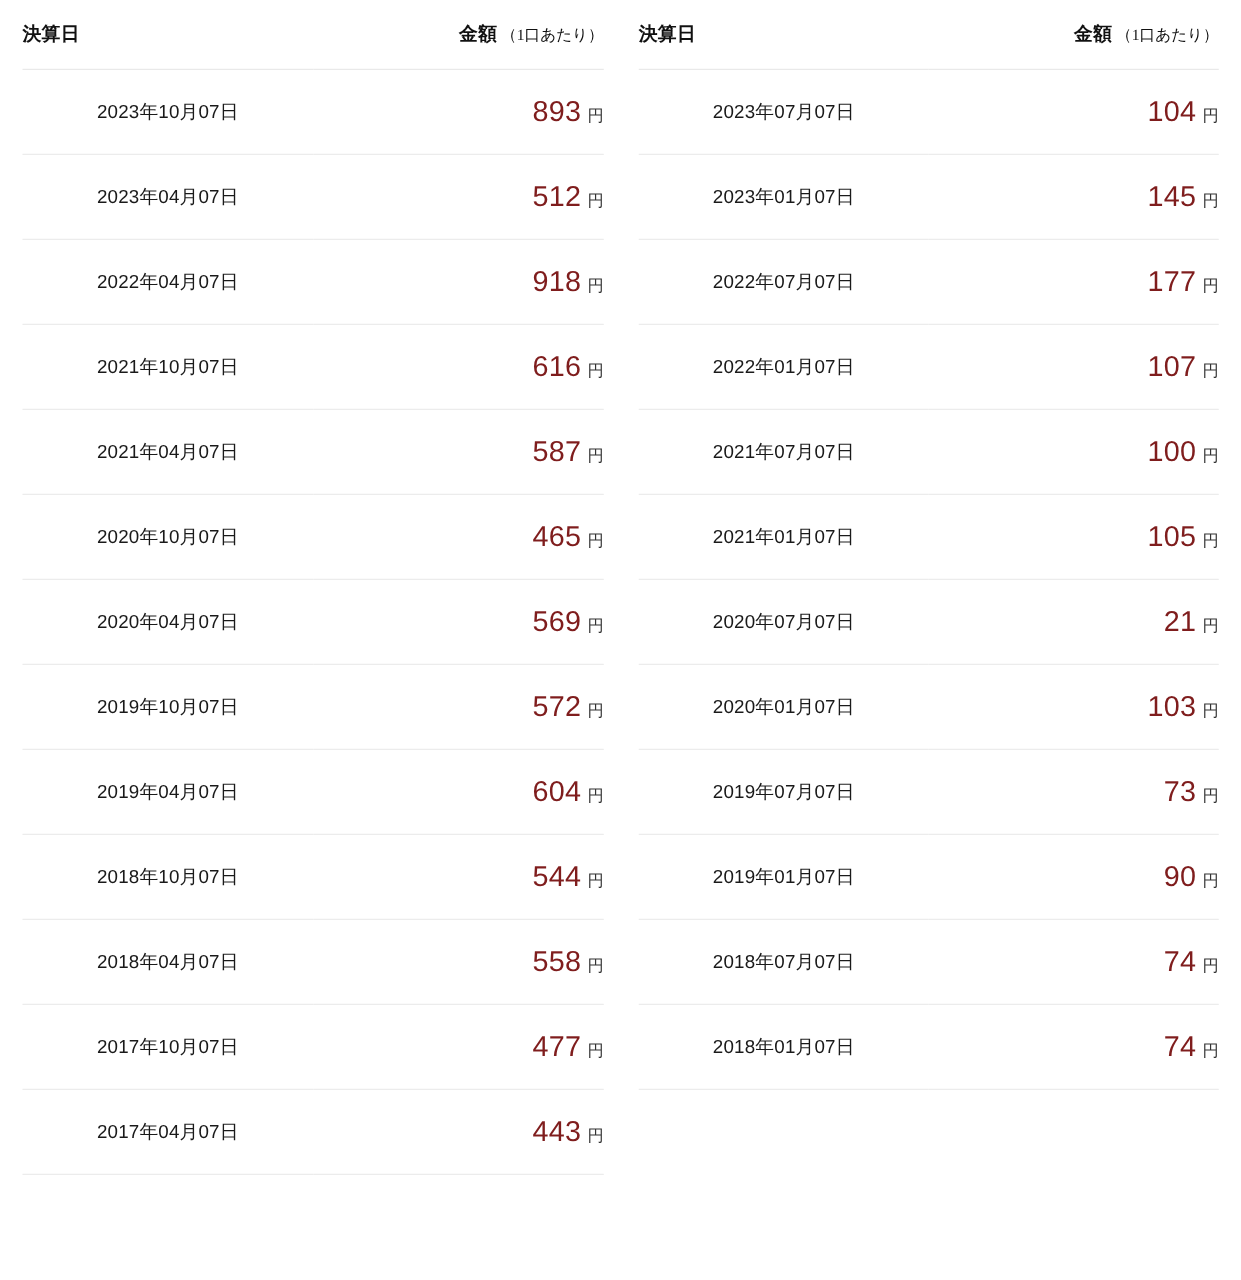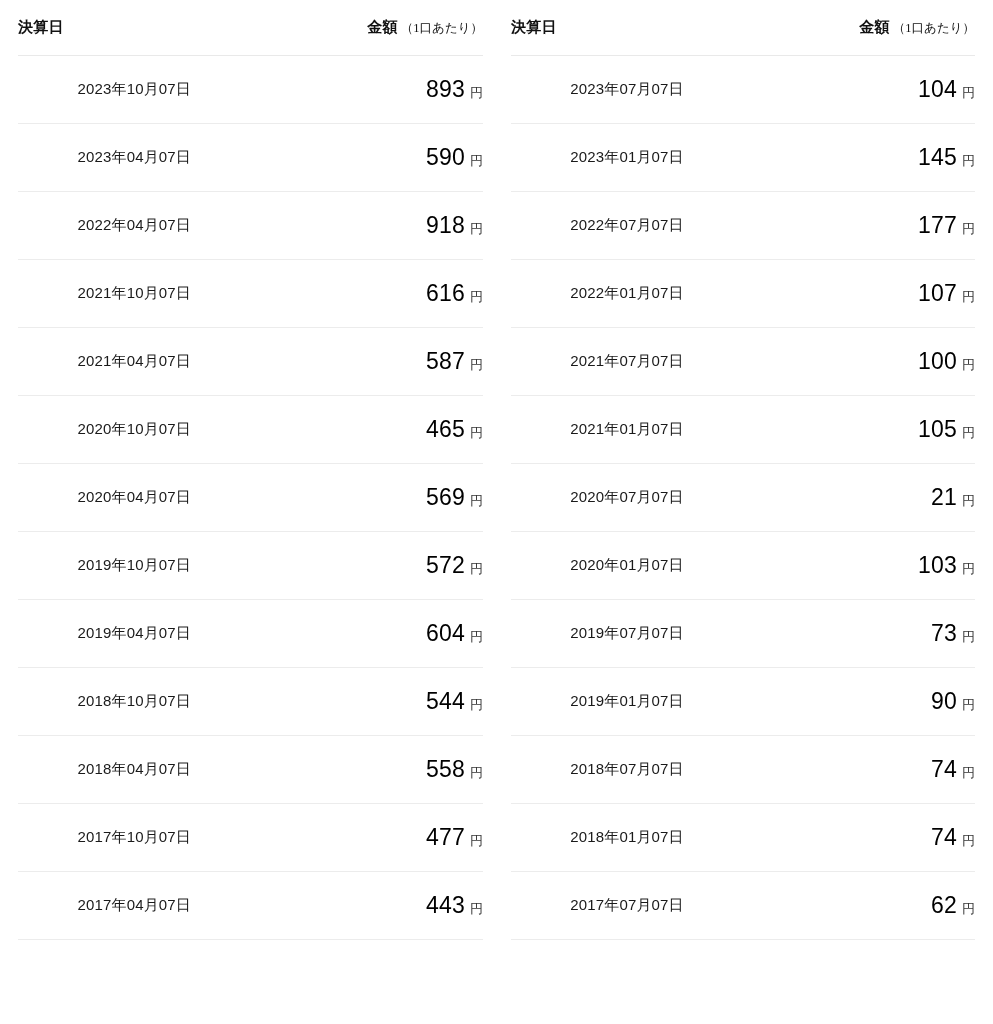--- a/index.html
+++ b/index.html
@@ -110,21 +110,21 @@
 
   td.cell-amount {
     text-align: right;
     padding-right: 19px;
     white-space: nowrap;
   }
 
   .amount-value {
     font-size: 23px;
     font-weight: normal;
-    color: #000000;
+    color: #7f1d1d;
     letter-spacing: 0.01em;
   }
   .amount-unit {
     font-size: 13px;
     font-weight: normal;
     color: #333333;
     margin-left: 5px;
   }
 
   
@@ -150,21 +150,21 @@
           </th>
         </tr>
       </thead>
       <tbody id="tbody-left">
           <tr class="data-row">
             <td class="cell-date">2023年10月07日</td>
             <td class="cell-amount"><span class="amount-value">893</span><span class="amount-unit">円</span></td>
           </tr>
           <tr class="data-row">
             <td class="cell-date">2023年04月07日</td>
-            <td class="cell-amount"><span class="amount-value">590</span><span class="amount-unit">円</span></td>
+            <td class="cell-amount"><span class="amount-value">512</span><span class="amount-unit">円</span></td>
           </tr>
           <tr class="data-row">
             <td class="cell-date">2022年04月07日</td>
             <td class="cell-amount"><span class="amount-value">918</span><span class="amount-unit">円</span></td>
           </tr>
           <tr class="data-row">
             <td class="cell-date">2021年10月07日</td>
             <td class="cell-amount"><span class="amount-value">616</span><span class="amount-unit">円</span></td>
           </tr>
           <tr class="data-row">
@@ -261,24 +261,20 @@
             <td class="cell-amount"><span class="amount-value">90</span><span class="amount-unit">円</span></td>
           </tr>
           <tr class="data-row">
             <td class="cell-date">2018年07月07日</td>
             <td class="cell-amount"><span class="amount-value">74</span><span class="amount-unit">円</span></td>
           </tr>
           <tr class="data-row">
             <td class="cell-date">2018年01月07日</td>
             <td class="cell-amount"><span class="amount-value">74</span><span class="amount-unit">円</span></td>
           </tr>
-          <tr class="data-row">
-            <td class="cell-date">2017年07月07日</td>
-            <td class="cell-amount"><span class="amount-value">62</span><span class="amount-unit">円</span></td>
-          </tr>
           <tr class="spacer-row">
             <td></td>
             <td></td>
           </tr>
         </tbody>
     </table>
   </div>
 
 </div>
 

